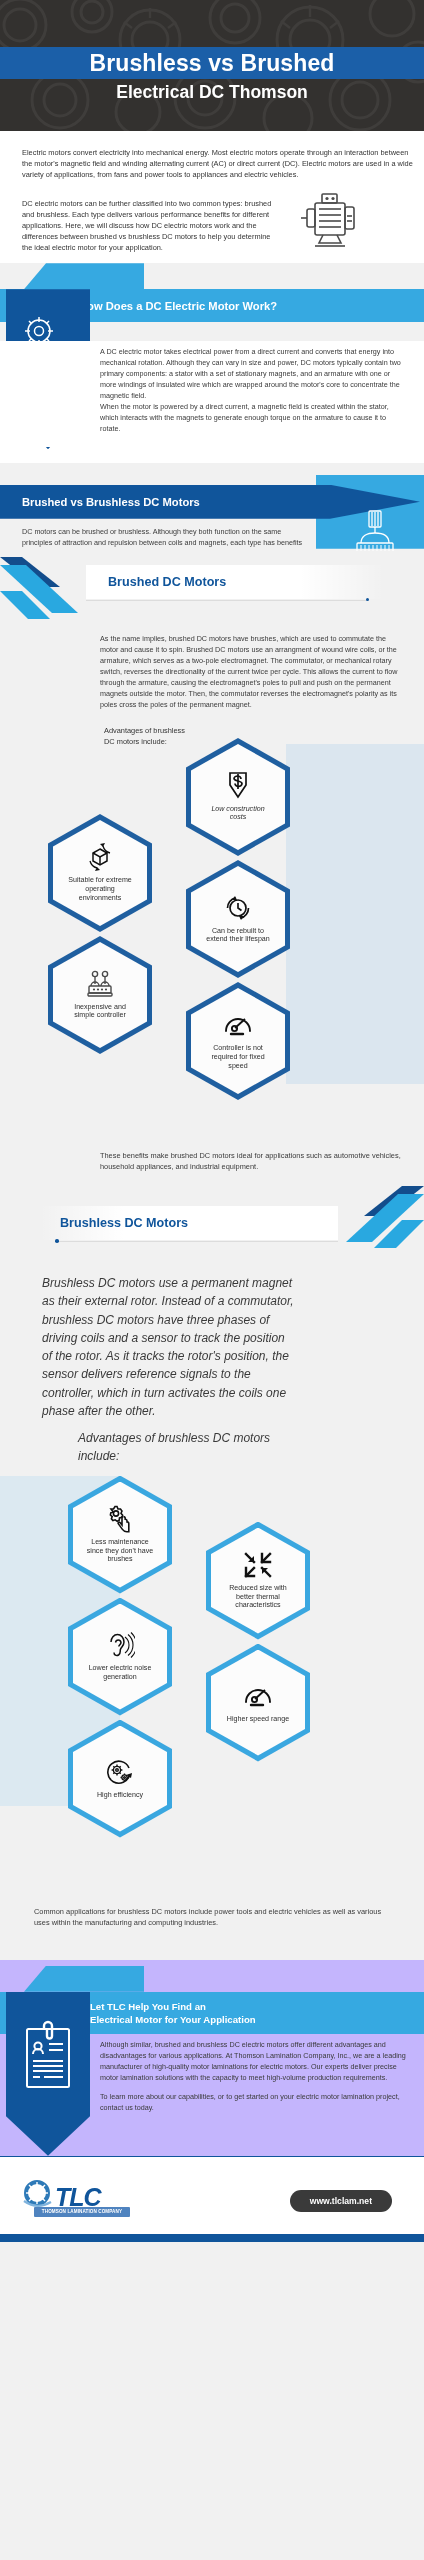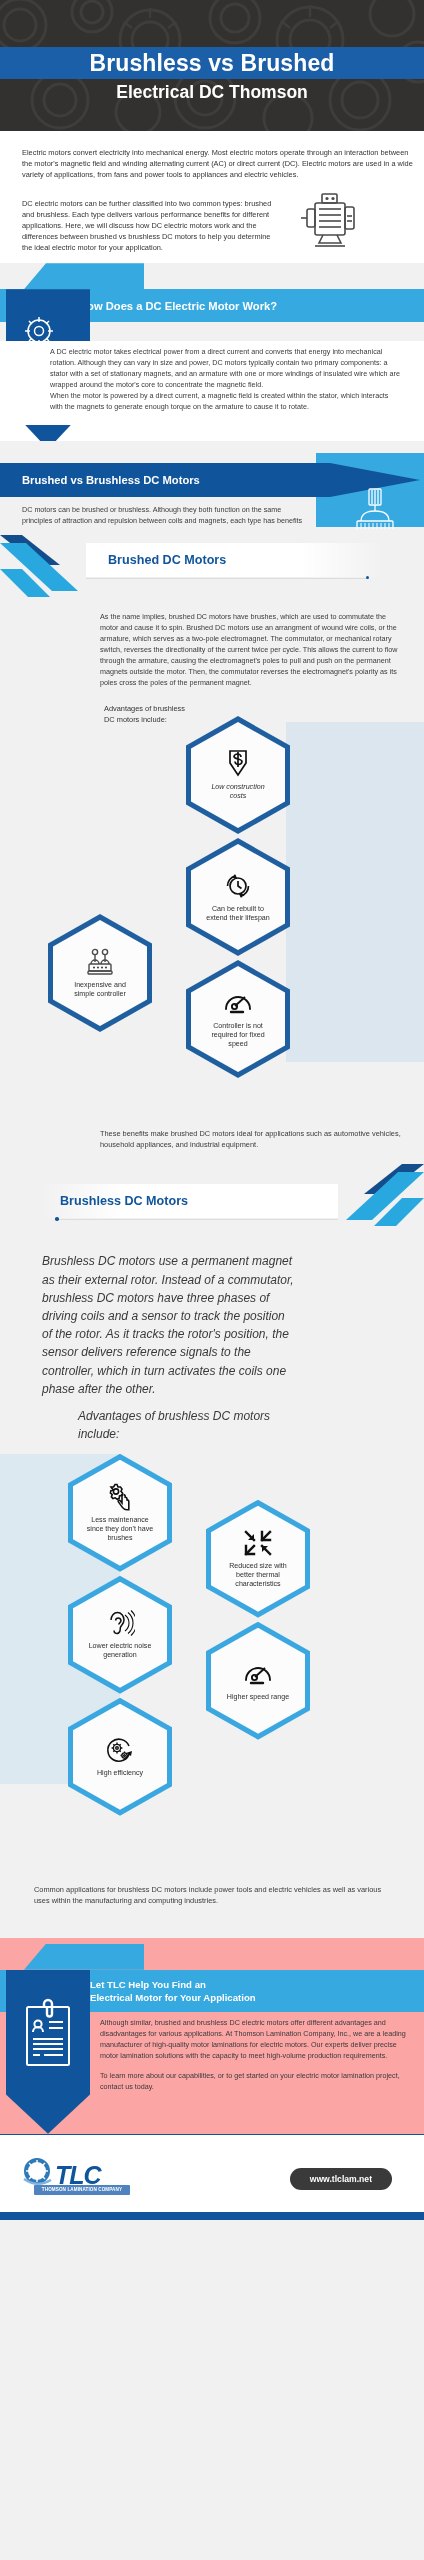--- a/index.html
+++ b/index.html
@@ -48,21 +48,21 @@
     position:absolute; left:79px; top:50%; transform:translateY(-50%);
     color:#fff; font-size:11.2px; font-weight:bold; white-space:nowrap;
   }
   .navy-side {
     position:absolute; left:6px; top:26px; width:84px; height:160px;
     background:#10559b;
     clip-path: polygon(0 0, 100% 0, 100% 72%, 50% 100%, 0 72%);
   }
   .navy-side svg { position:absolute; left:11px; top:22px; }
 
-  .sec2-text { position:relative; padding:6px 22px 12px 50px; background:#fff; }
+  .sec2-text { position:relative; padding:6px 22px 12px 100px; background:#fff; }
   .sec2-text p { font-size:7.2px; line-height:1.52; }
 
   
   .banner2 { position:relative; height:88px; background:#f1f1f1; }
   .b2-cyan {
     position:absolute; right:0; top:12px; width:108px; height:74px; background:#36a9e1;
     clip-path: polygon(0 0, 100% 0, 100% 100%, 0 100%);
   }
   .b2-navy {
     position:absolute; left:0; top:22px; width:420px; height:34px;
@@ -126,21 +126,21 @@
   .tc-dot-l  { left:55px; }
 
   .brushless-para { background:#f1f1f1; padding:6px 130px 10px 42px; }
   .brushless-para p { font-size:12px; line-height:1.52;font-style:italic; }
   .brushless-para p + p { margin-top:9px;margin-left:36px; }
 
   .bl-closing { background:#f1f1f1; padding:10px 34px 16px 34px; }
   .bl-closing p { font-size:7.4px; line-height:1.5; }
 
   
-  .cta { position:relative; height:196px; background:#fca5a5; }
+  .cta { position:relative; height:196px; background:#c4b5fd; }
   .cta-tab {
     position:absolute; left:24px; top:6px; width:120px; height:26px;
     background:#36a9e1; clip-path: polygon(0 100%, 22px 0, 100% 0, 100% 100%);
   }
   .cta-strip { position:absolute; left:0; top:32px; right:0; height:42px; background:#36a9e1; }
   .cta-strip .t1, .cta-strip .t2 {
     position:absolute; left:90px; color:#fff; font-size:9.6px; font-weight:bold; white-space:nowrap;
   }
   .cta-strip .t1 { top:9px; }
   .cta-strip .t2 { top:22px; }
@@ -356,20 +356,37 @@
           <svg width="28" height="30" viewBox="0 0 28 30" fill="none" stroke="#111" stroke-width="1.7">
             <path d="M6 2 h16 v12 l-8 12 l-8 -12 z"></path>
             <path d="M17 8 c0-2-2-3-3.5-3 S10 6 10 7.5 s2 2 4 2.5 s4 1 4 2.5 s-1.5 3-3.5 3 S11 14 11 12.5"></path>
             <line x1="14" y1="3" x2="14" y2="18"></line>
           </svg>
         </div>
         <div class="cap">Low construction costs</div>
       </div>
     </div>
 
+    <div class="hex" style="left:48px; top:94px;">
+      <div class="outer" style="background:#1f5fa0;"></div>
+      <div class="inner">
+        <div class="ico">
+          <svg width="30" height="28" viewBox="0 0 30 28" fill="none" stroke="#111" stroke-width="1.5">
+            <path d="M15 6 L22 10 L22 18 L15 22 L8 18 L8 10 Z"></path>
+            <path d="M8 10 L15 14 L22 10"></path>
+              <line x1="15" y1="14" x2="15" y2="22"></line>
+            <path d="M5 18 a10 10 0 0 0 7 7" stroke-width="1.3"></path>
+            <path d="M25 10 a10 10 0 0 1 -7 -7" stroke-width="1.3"></path>
+            <polygon points="12,24 10,28 15,27" fill="#111" stroke="none"></polygon>
+            <polygon points="18,4 20,0 15,1" fill="#111" stroke="none"></polygon>
+          </svg>
+        </div>
+        <div class="cap">Suitable for extreme operating environments</div>
+      </div>
+    </div>
 
     <div class="hex" style="left:186px; top:140px;">
       <div class="outer" style="background:#1f5fa0;"></div>
       <div class="inner">
         <div class="ico">
           <svg width="28" height="28" viewBox="0 0 28 28" fill="none" stroke="#111" stroke-width="1.7">
             <circle cx="14" cy="14" r="8"></circle>
             <path d="M14 9 v5 l3.5 2.5"></path>
             <path d="M3.5 14 a10.5 10.5 0 0 1 8 -10.2"></path>
             <path d="M24.5 14 a10.5 10.5 0 0 1 -8 10.2"></path>

